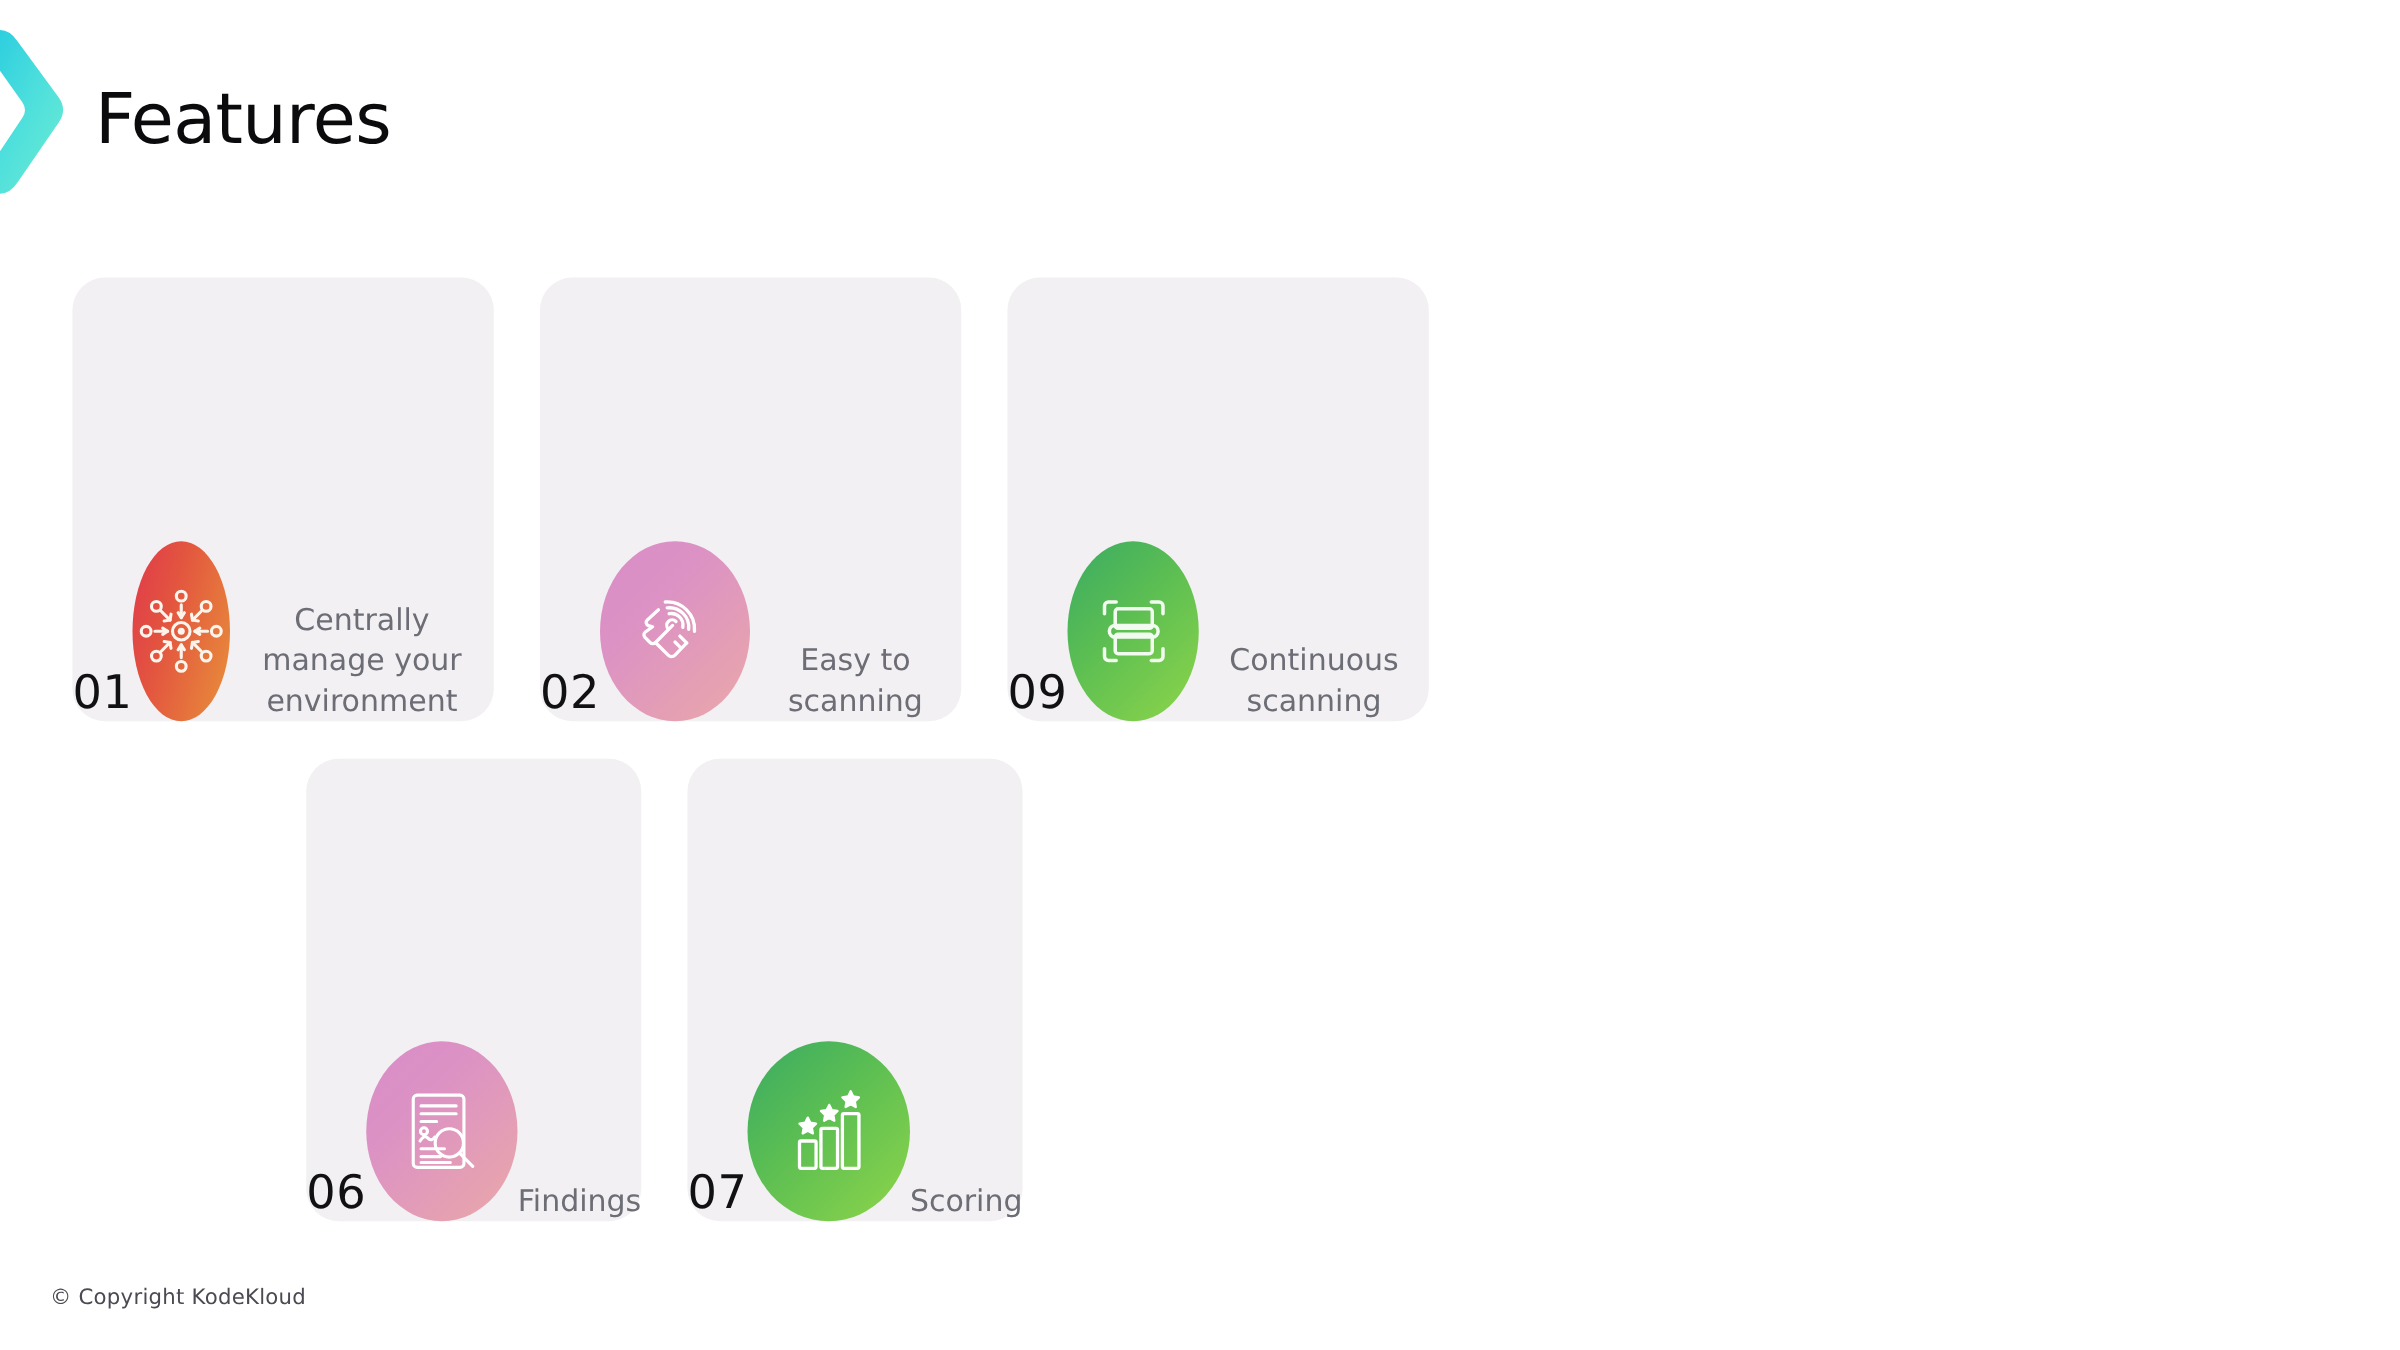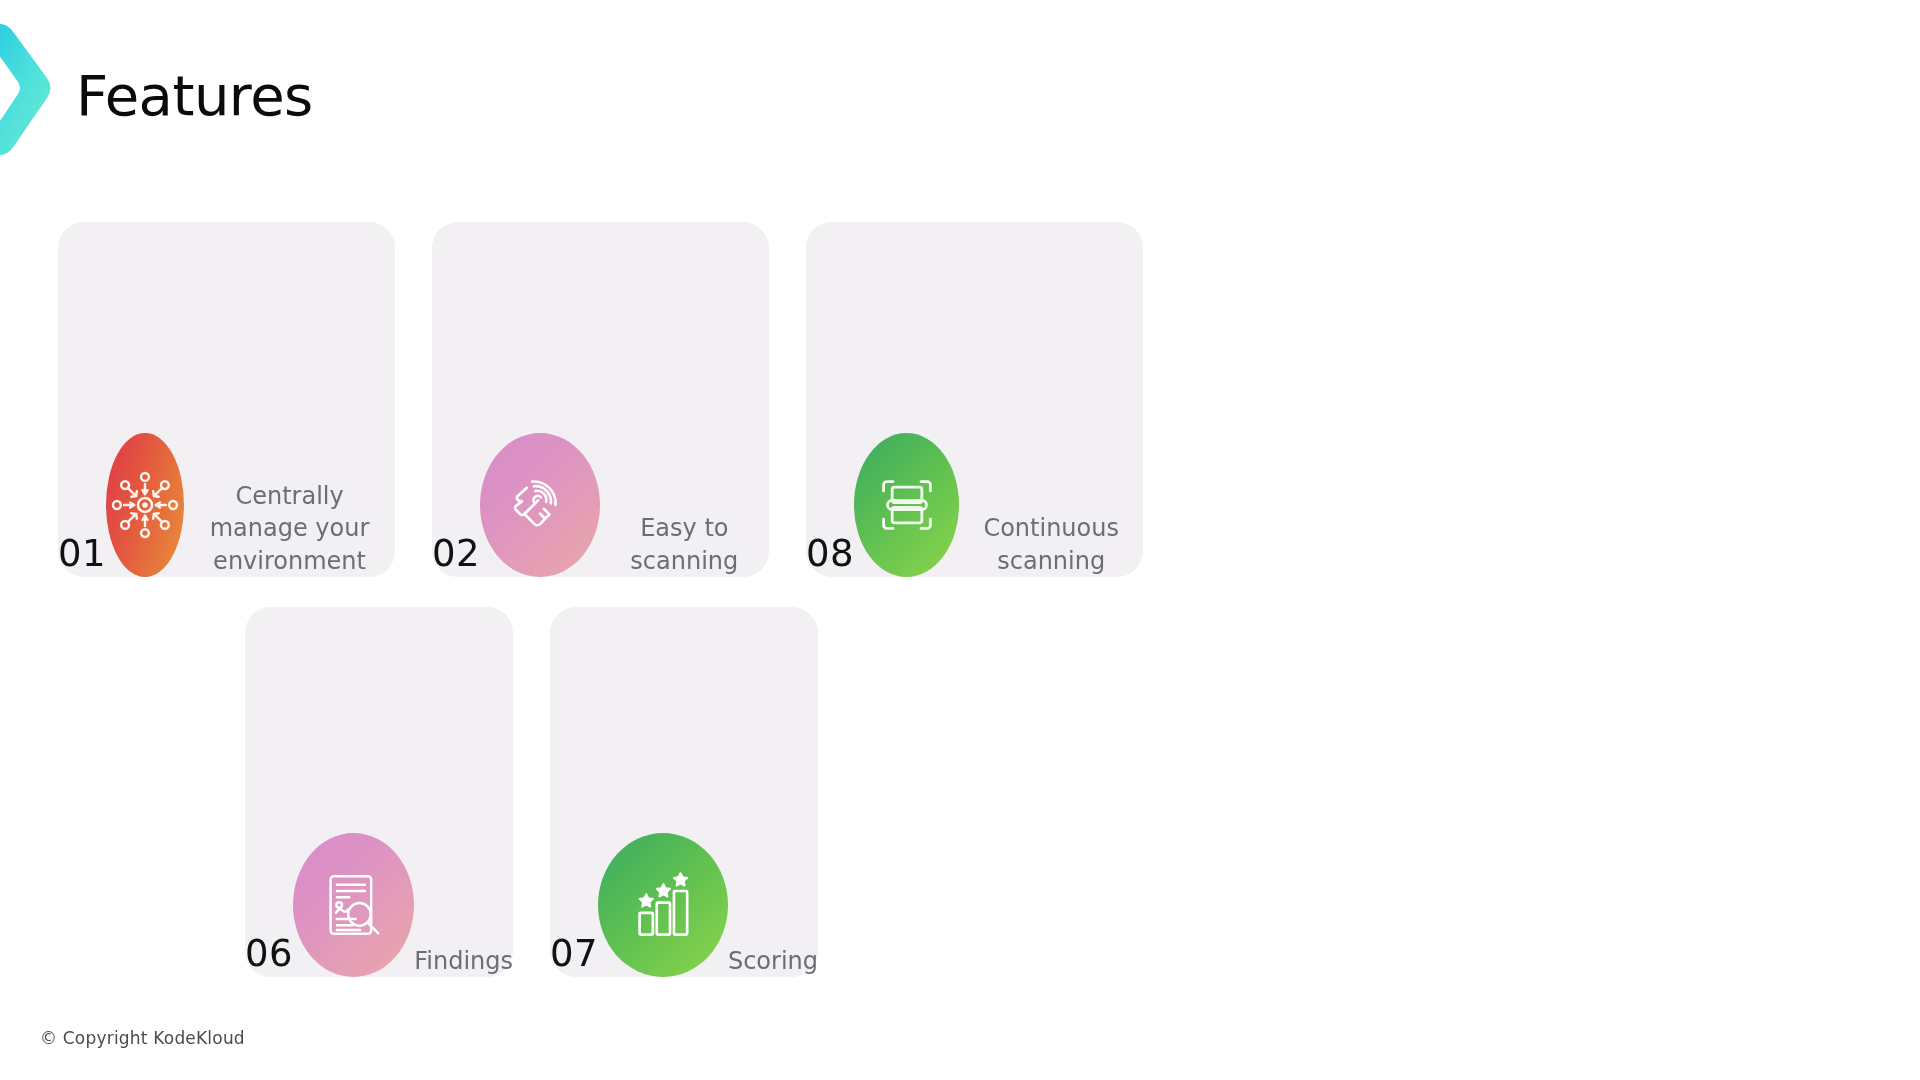--- a/index.html
+++ b/index.html
@@ -189,21 +189,21 @@
       <path d="M51 40 a5.5 5.5 0 1 0 -7.8 7.8"></path>
       <path d="M47.5 44 L30 61.5 a4 4 0 0 1 -5.6 0 L19 56 a3.6 3.6 0 0 1 .6 -5.2
                l7.4 -5.4 -4.2 -1.2 a3.4 3.4 0 0 1 -1.2 -5.8 L33 28"></path>
       <path d="M30 61.5 L43 74.5 a5 5 0 0 0 7 0 L62 62"></path>
       <path d="M62 62 L55 55 M56 67 L50 61"></path>
     </svg>
         </div>
         <div class="card-label">Easy to scanning</div>
       </div>
       <div class="feature-card">
-        <div class="card-number">08</div>
+        <div class="card-number">09</div>
         <div class="icon-circle grad-green">
     <svg viewBox="0 0 100 100" fill="none" stroke="#f2fbef" stroke-width="3.6" stroke-linecap="round" stroke-linejoin="round">
       <path d="M20 32 L20 24 a4 4 0 0 1 4 -4 L32 20"></path>
       <path d="M80 32 L80 24 a4 4 0 0 0 -4 -4 L68 20"></path>
       <path d="M20 68 L20 76 a4 4 0 0 0 4 4 L32 80"></path>
       <path d="M80 68 L80 76 a4 4 0 0 1 -4 4 L68 80"></path>
       <rect x="31" y="27" width="38" height="20" rx="3"></rect>
       <rect x="31" y="53" width="38" height="20" rx="3"></rect>
       <rect x="25" y="44" width="50" height="12" rx="6" fill="none"></rect>
     </svg>

